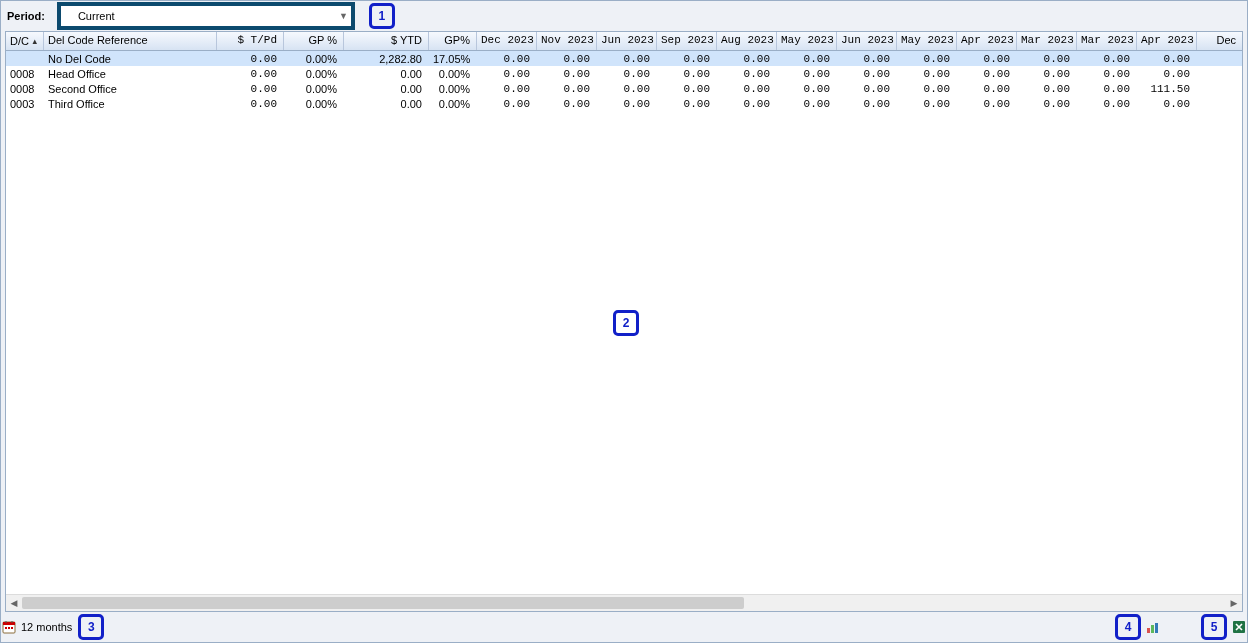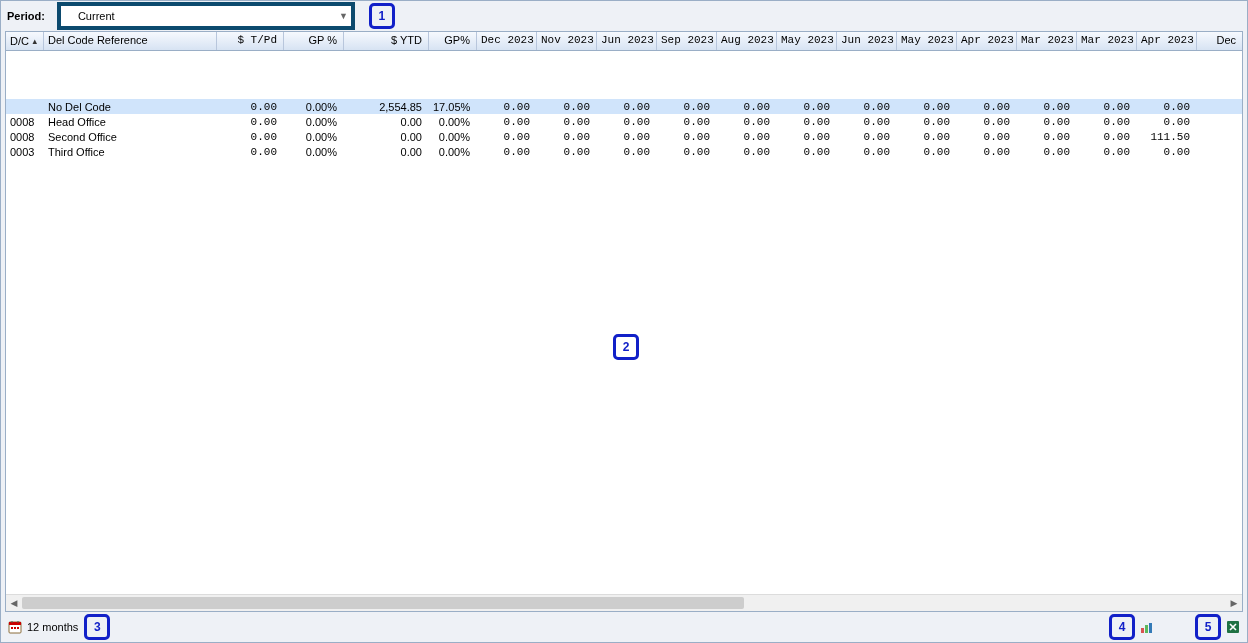--- a/index.html
+++ b/index.html
@@ -81,21 +81,20 @@
     padding: 1px 6px 1px 4px;
     white-space: nowrap;
     overflow: hidden;
     line-height: 15px;
     box-sizing: border-box;
   }
   .grid-body {
     flex: 1;
     overflow: hidden;
     position: relative;
-    margin-top: 48px;
   }
   .row {
     display: flex;
     height: 15px;
   }
   .row.sel {
     background: #d0e4fb;
   }
   .row .col {
     border-right: 1px solid transparent;
@@ -135,21 +134,21 @@
     top: 0;
     height: 12px;
     width: 60%;
     background: #cdcdcd;
     border-radius: 2px;
   }
   .statusbar {
     height: 26px;
     display: flex;
     align-items: center;
-    padding: 2px 6px;
+    padding: 2px 0;
     gap: 4px;
   }
   .spacer { flex: 1; }
   .mini-icon {
     width: 16px;
     height: 16px;
     display: inline-flex;
     align-items: center;
     justify-content: center;
   }
@@ -209,21 +208,21 @@
       <div class="col r" style="flex:1;border-right:none">Dec</div>
     </div>
 
     <div class="grid-body" id="grid-body">
 
       <div class="row sel">
           <div class="col c-dc"></div>
           <div class="col c-ref">No Del Code</div>
           <div class="col c-tpd r">0.00</div>
           <div class="col c-gp r">0.00%</div>
-          <div class="col c-ytd r">2,554.85</div>
+          <div class="col c-ytd r">2,282.80</div>
           <div class="col c-gpp r">17.05%</div>
           <div class="col c-m r">0.00</div>
           <div class="col c-m r">0.00</div>
           <div class="col c-m r">0.00</div>
           <div class="col c-m r">0.00</div>
           <div class="col c-m r">0.00</div>
           <div class="col c-m r">0.00</div>
           <div class="col c-m r">0.00</div>
           <div class="col c-m r">0.00</div>
           <div class="col c-m r">0.00</div>

